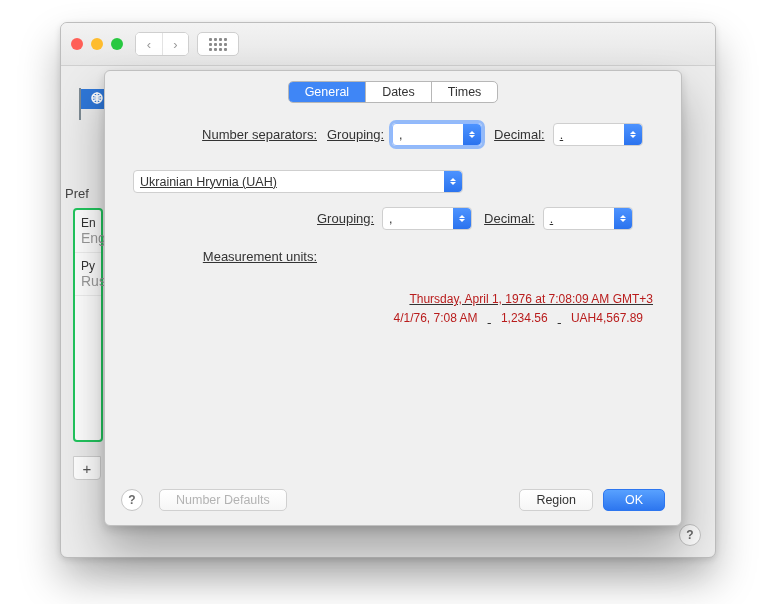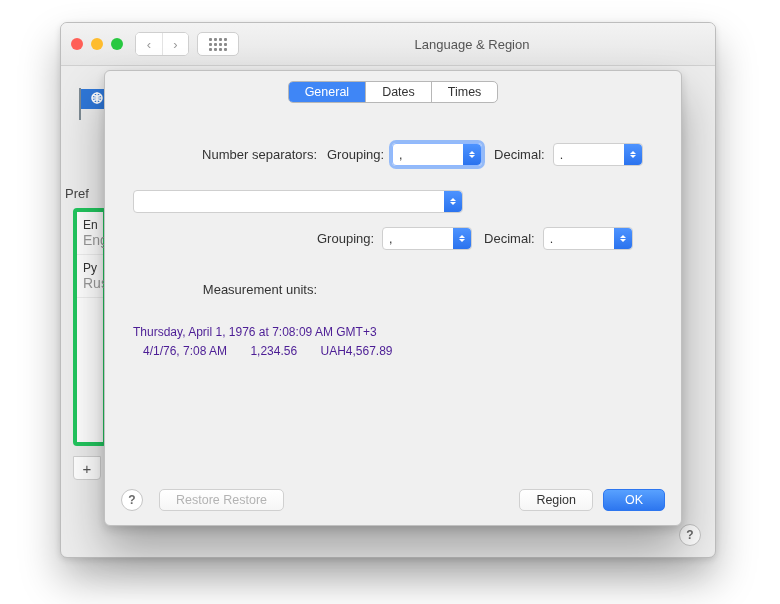--- a/index.html
+++ b/index.html
@@ -39,58 +39,58 @@
   .grid-icon{display:grid;grid-template-columns:repeat(4,3px);grid-template-rows:repeat(3,3px);gap:2px;}
   .grid-icon span{width:3px;height:3px;background:#8a8a8a;border-radius:1px;}
   .title{flex:1;text-align:center;color:#555;}
   .search{width:170px;height:22px;border:1px solid #cfcfcf;border-radius:5px;background:var(--search-bg);display:flex;align-items:center;justify-content:center;color:#9a9a9a;}
   .search .mag{margin-right:4px;}
 
   .syspref-body{position:relative;height:calc(100% - 42px);}
   .flag-icon{position:absolute;left:14px;top:20px;width:44px;height:36px;}
   .flag-icon svg{display:block;}
   .pref-label{position:absolute;left:4px;top:120px;color:#444;}
-  .lang-list{position:absolute;left:12px;top:142px;width:26px;height:230px;background:#fff;border:4px solid #22c55e;border-radius:4px;}
+  .lang-list{position:absolute;left:12px;top:142px;width:26px;height:230px;background:#fff;border:2px solid #22c55e;border-radius:4px;}
   .lang-list .row{padding:6px 6px;border-bottom:1px solid #eee;font-size:12px;}
   .lang-list .row .sub{display:block;color:#9a9a9a;font-size:14px;}
   .add-btn{position:absolute;left:12px;top:390px;width:26px;height:22px;border:1px solid #d0d0d0;border-radius:0 0 4px 4px;background:#fff;display:flex;align-items:center;justify-content:center;font-size:15px;color:#555;}
 
   .help-circle{width:20px;height:20px;border:1px solid #c5c5c5;border-radius:50%;background:#fff;display:inline-flex;align-items:center;justify-content:center;color:#6a6a6a;font-weight:600;font-size:12px;}
   .help-right{position:absolute;bottom:12px;right:14px;}
 
   
   .sheet{
     position:absolute;left:104px;top:70px;width:576px;height:454px;
     background:var(--sheet-bg);border:1px solid #c0c0c0;border-radius:6px;
     box-shadow:0 26px 46px rgba(0,0,0,.30),0 4px 10px rgba(0,0,0,.14);
-    display:flex;flex-direction:column;gap:20px;
+    display:flex;flex-direction:column;
   }
   .tabs{display:flex;justify-content:center;padding-top:10px;}
   .tabstrip{display:flex;border:1px solid var(--tab-border);border-radius:5px;overflow:hidden;background:#fff;}
   .tab{padding:3px 16px;font-size:12.5px;color:#333;border-left:1px solid var(--tab-border);}
   .tab:first-child{border-left:none;}
   .tab.active{background:#3f86f6;color:#fff;}
 
-  .form{flex:1;padding:20px 28px 0 28px;}
+  .form{flex:1;padding:20px 28px 0 28px;text-decoration:underline;}
   .form-row{display:flex;align-items:center;margin-bottom:14px;}
   .form-row .lbl{width:184px;text-align:right;padding-right:10px;color:#333;}
   .form-row .inner-lbl{padding:0 8px 0 0;}
   .spacer-lbl{width:184px;}
   .select{height:21px;border:1px solid var(--field-border);border-radius:4px;background:#fff;display:flex;align-items:center;position:relative;padding:0 22px 0 6px;font-size:12.5px;}
   .select .arrow{position:absolute;right:0;top:0;bottom:0;width:18px;background:linear-gradient(#4d93ff,#2b73ee);border-radius:0 4px 4px 0;display:flex;flex-direction:column;align-items:center;justify-content:center;gap:1px;}
   .select .arrow::before,.select .arrow::after{content:"";width:0;height:0;border-left:3px solid transparent;border-right:3px solid transparent;}
   .select .arrow::before{border-bottom:3px solid #fff;}
   .select .arrow::after{border-top:3px solid #fff;}
   .select.focus{outline:3px solid rgba(72,142,255,.55);outline-offset:0;border-color:#8fb8ff;}
 
   .w-sm{width:60px;}
   .w-lg{width:300px;}
   .w-md{width:52px;}
 
-  .preview{text-align:left;color:#4c1d95;font-size:12px;margin-top:26px;line-height:1.6;}
+  .preview{text-align:right;color:#b91c1c;font-size:12px;margin-top:26px;line-height:1.6;}
   .preview .row2 span{display:inline-block;margin:0 10px;}
 
   .sheet-footer{display:flex;align-items:center;padding:12px 16px 14px 16px;gap:10px;}
   .help-left{margin-right:6px;}
   .mac-btn{height:22px;padding:0 16px;border:1px solid var(--btn-border);border-radius:5px;background:linear-gradient(#ffffff,#f6f6f6);font-size:12.5px;color:#333;}
   .mac-btn.disabled{color:#b3b3b3;}
   .mac-btn.primary{background:linear-gradient(#58a1ff,#2d76ef);color:#fff;border-color:#2d76ef;min-width:62px;}
   .flex-sp{flex:1;}
 
   
@@ -121,21 +121,20 @@
           <span></span>
             <span></span>
             <span></span>
             <span></span>
           <span></span>
             <span></span>
             <span></span>
             <span></span>
         </div>
       </div>
-      <div class="title">Language &amp; Region</div>
     </div>
 
     <div class="syspref-body">
       <div class="flag-icon">
         <svg width="44" height="36" viewBox="0 0 44 36">
           <rect x="4" y="2" width="2" height="32" fill="#7d8a93"></rect>
           <path d="M6 3 h30 q3 0 3 3 v14 q0 3 -3 3 h-30 z" fill="#2f77d8"></path>
           <g stroke="#ffffff" stroke-width="1.6" fill="none" transform="translate(16,6)">
             <circle cx="6" cy="6" r="5"></circle>
             <line x1="6" y1="0.5" x2="6" y2="11.5"></line>
@@ -187,56 +186,57 @@
         </div>
         <div class="inner-lbl" style="padding-left:12px;">Decimal:</div>
         <div class="select w-sm">
           <span>.</span>
           <span class="arrow"></span>
         </div>
       </div>
 
       <div class="form-row" style="margin-top:24px;">
         <div class="select w-lg">
+          <span>Ukrainian Hryvnia (UAH)</span>
           <span class="arrow"></span>
         </div>
       </div>
 
       <div class="form-row">
         <div class="spacer-lbl"></div>
         <div class="inner-lbl">Grouping:</div>
         <div class="select w-sm">
           <span>,</span>
           <span class="arrow"></span>
         </div>
         <div class="inner-lbl" style="padding-left:12px;">Decimal:</div>
         <div class="select w-sm">
           <span>.</span>
           <span class="arrow"></span>
         </div>
       </div>
 
-      <div class="form-row" style="margin-top:32px;">
+      <div class="form-row" style="margin-top:19px;">
         <div class="lbl">Measurement units:</div>
       </div>
 
       <div class="preview">
         <div>Thursday, April 1, 1976 at 7:08:09 AM GMT+3</div>
         <div class="row2">
           <span>4/1/76, 7:08 AM</span>
           <span>1,234.56</span>
           <span>UAH4,567.89</span>
         </div>
       </div>
     </div>
 
     <div class="sheet-footer">
       <div class="help-circle help-left">
         <span>?</span>
       </div>
-      <button class="mac-btn disabled"><span>Restore Restore</span></button>
+      <button class="mac-btn disabled"><span>Number Defaults</span></button>
       <div class="flex-sp"></div>
       <button class="mac-btn"><span>Region</span></button>
       <button class="mac-btn primary"><span>OK</span></button>
     </div>
   </div>
 
 </div>
 
 </body></html>

